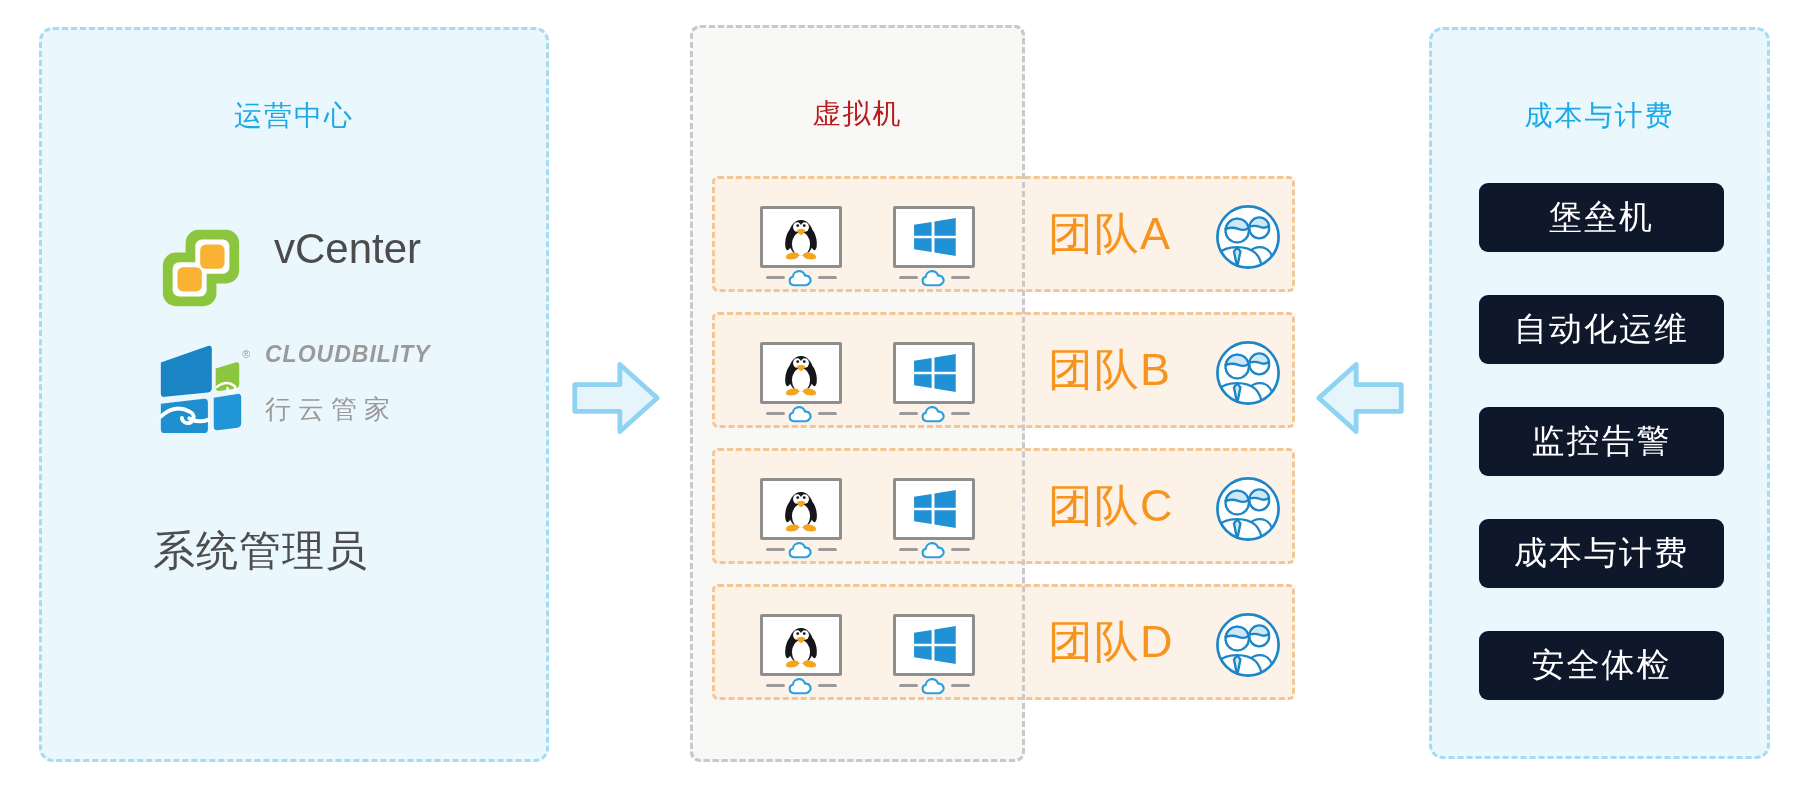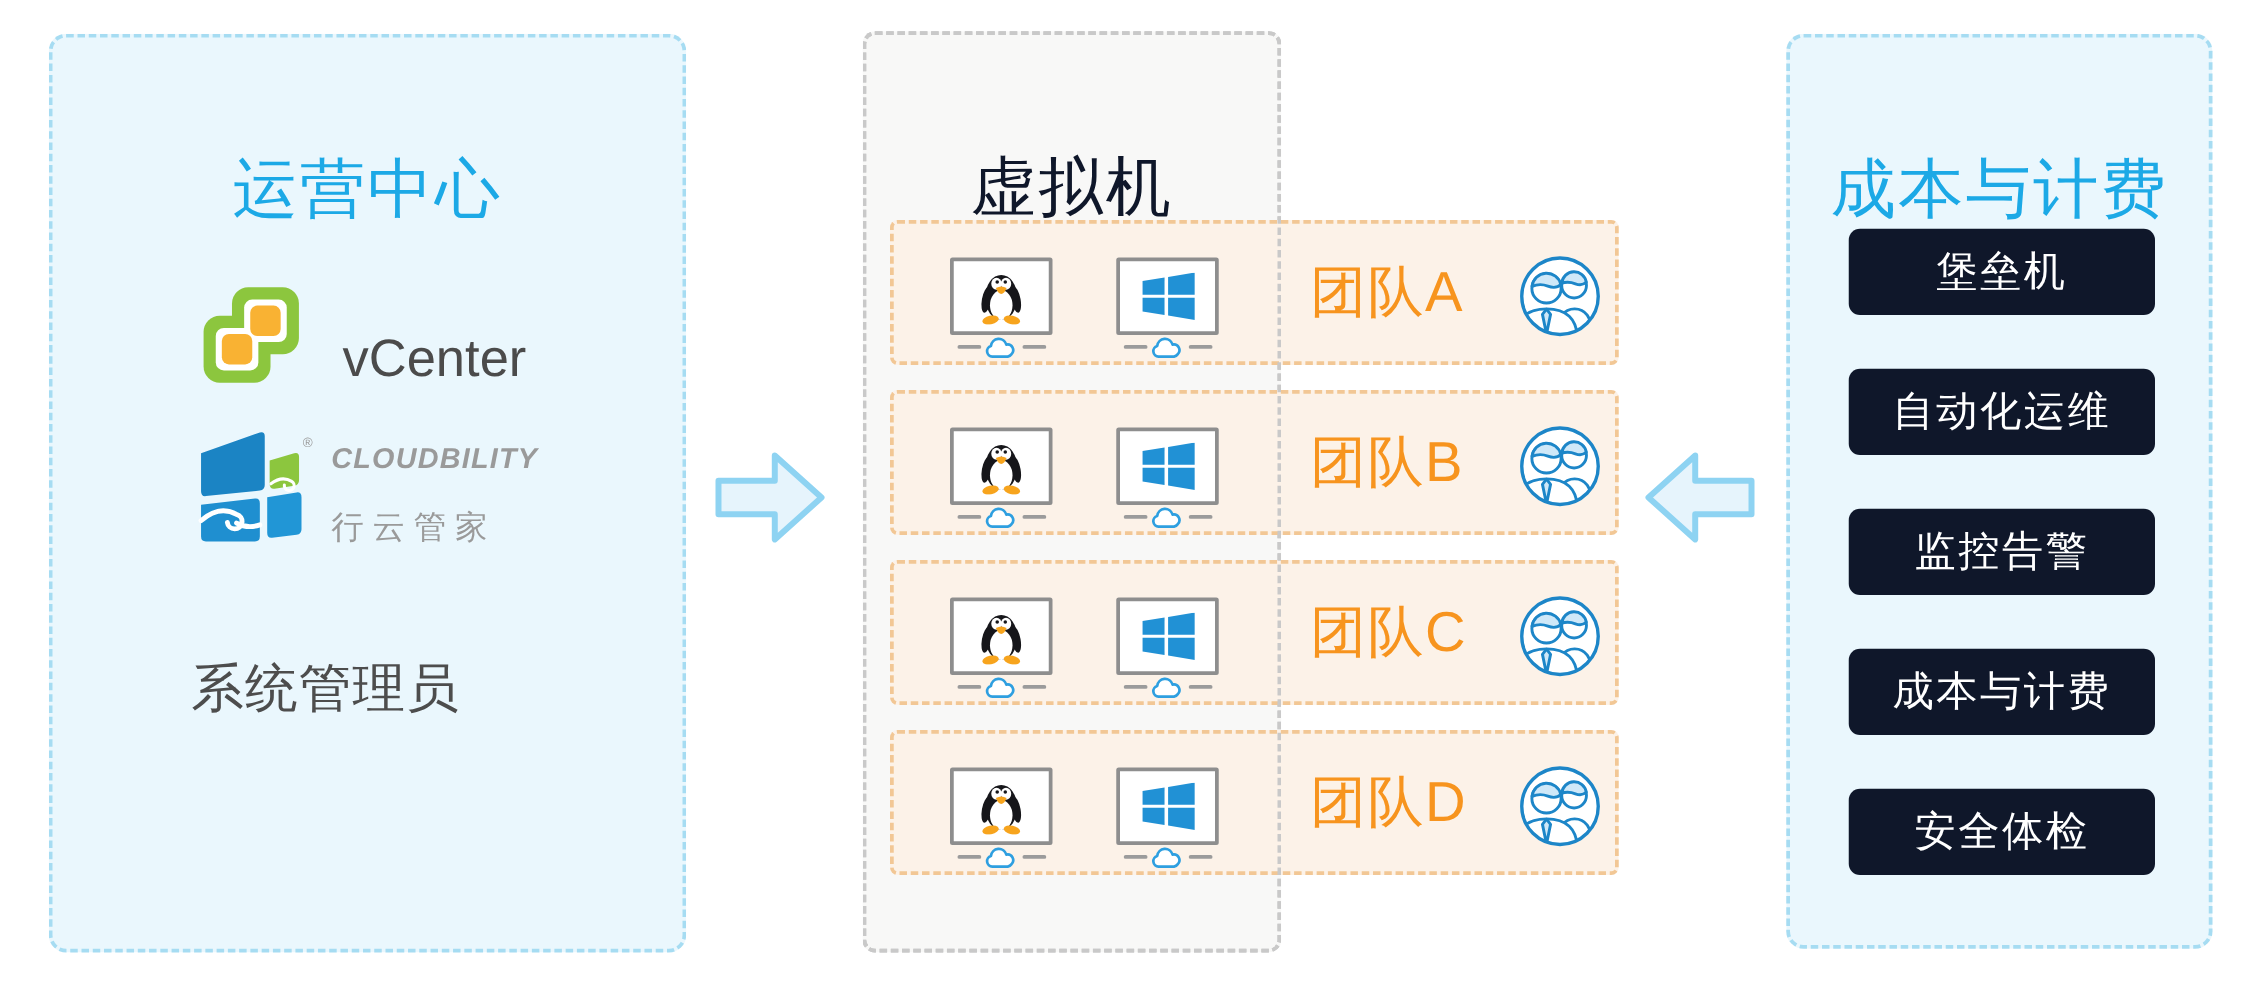--- a/index.html
+++ b/index.html
@@ -10,25 +10,25 @@
   .stage *{box-sizing:border-box;}
   .panel{position:absolute;border-radius:14px;}
   .panel-blue{background:#eaf7fd;border:3px dashed #a6dcf2;}
   #ops{left:39px;top:27px;width:510px;height:735px;}
   #portal{left:1429px;top:27px;width:341px;height:732px;}
   #vm-bg{left:690px;top:25px;width:335px;height:737px;background:#f8f8f7;
          border:3px dashed #c9c9c9;border-radius:10px;z-index:1;}
   #vm-border{left:690px;top:25px;width:335px;height:737px;background:transparent;
          border:3px dashed #c9c9c9;border-radius:10px;z-index:3;pointer-events:none;position:absolute;}
   .panel-title{position:absolute;top:44px;left:0;width:100%;text-align:center;
-         font-size:52px;letter-spacing:2px;color:#1ca9e6;font-weight:500;}
-  #vm-bg .panel-title{color:#0f172a;}
+         font-size:28px;letter-spacing:2px;color:#1ca9e6;font-weight:500;}
+  #vm-bg .panel-title{color:#b91c1c;}
 
   
-  .ops-item{position:absolute;display:flex;align-items:flex-end;}
+  .ops-item{position:absolute;display:flex;align-items:flex-start;}
   #vcenter-item{left:116px;top:195px;height:86px;gap:30px;}
   #vcenter-item .ops-label{font-size:42px;color:#4b4b4b;}
   #cloudbility-item{left:111px;top:311px;height:98px;gap:14px;}
   .brand-en{font-size:23px;font-weight:bold;font-style:italic;color:#9a9a9a;letter-spacing:1px;}
   .brand-cn{font-size:26px;color:#9a9a9a;letter-spacing:7px;margin-top:24px;}
   #admin-item{left:111px;top:465px;height:76px;gap:28px;flex-direction:column;}
   #admin-item .ops-label{font-size:42px;color:#4d4d4d;letter-spacing:1px;}
 
   
   .arrow{position:absolute;width:92px;height:92px;z-index:0;}

